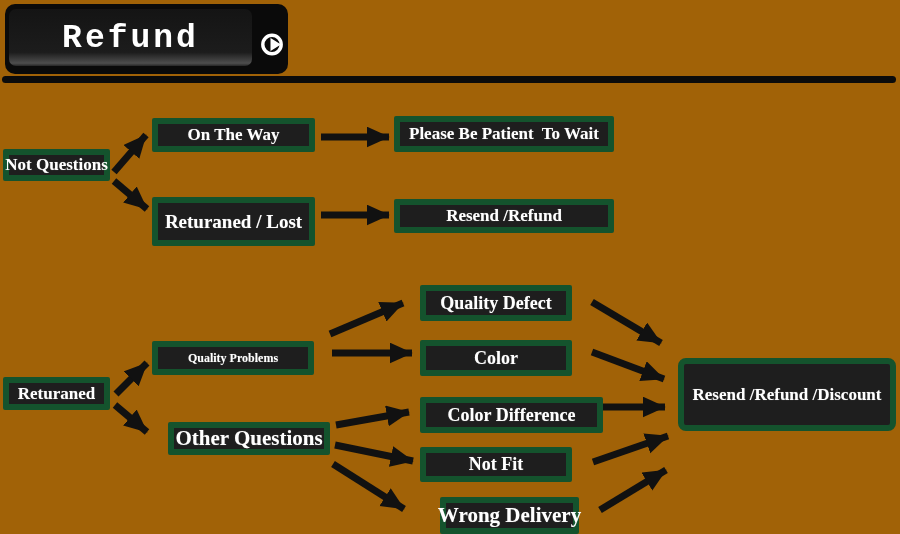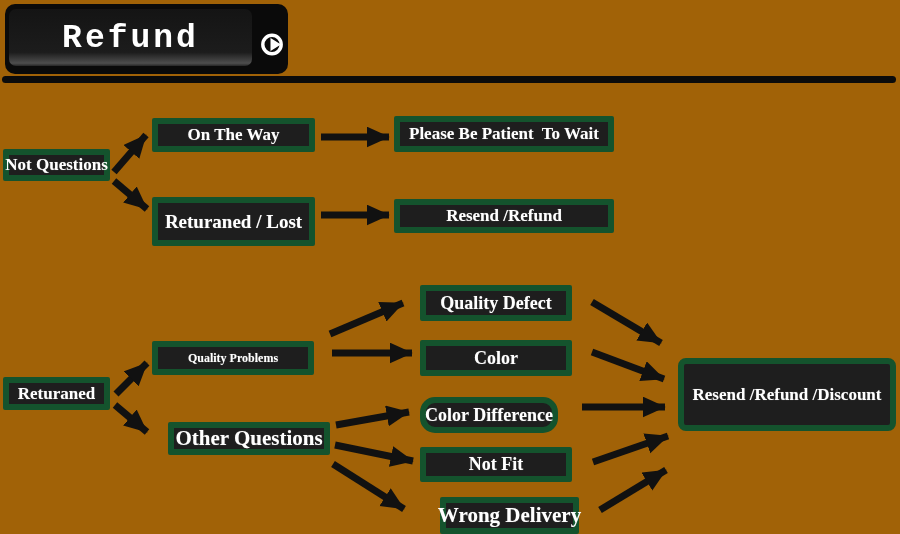--- a/index.html
+++ b/index.html
@@ -123,19 +123,19 @@
       <div class="node" style="left: 3px; top: 149px; width: 107px; height: 32px; font-size: 17px; background: rgb(30, 30, 30); color: rgb(255, 255, 255);">Not Questions</div>
       <div class="node" style="left: 152px; top: 118px; width: 163px; height: 34px; font-size: 17px; background: rgb(30, 30, 30); color: rgb(255, 255, 255);">On The Way</div>
       <div class="node" style="left: 152px; top: 197px; width: 163px; height: 49px; font-size: 19px; background: rgb(30, 30, 30); color: rgb(255, 255, 255);">Returaned / Lost</div>
       <div class="node" style="left: 394px; top: 116px; width: 220px; height: 36px; font-size: 17px; background: rgb(30, 30, 30); color: rgb(255, 255, 255);">Please Be Patient  To Wait</div>
       <div class="node" style="left: 394px; top: 199px; width: 220px; height: 34px; font-size: 17px; background: rgb(30, 30, 30); color: rgb(255, 255, 255);">Resend /Refund</div>
       <div class="node" style="left: 3px; top: 377px; width: 107px; height: 33px; font-size: 17px; background: rgb(30, 30, 30); color: rgb(255, 255, 255);">Returaned</div>
       <div class="node" style="left: 152px; top: 341px; width: 162px; height: 34px; font-size: 12px; background: rgb(30, 30, 30); color: rgb(255, 255, 255);">Quality Problems</div>
       <div class="node" style="left: 168px; top: 422px; width: 162px; height: 33px; font-size: 21px; background: rgb(30, 30, 30); color: rgb(255, 255, 255);">Other Questions</div>
       <div class="node" style="left: 420px; top: 285px; width: 152px; height: 36px; font-size: 18px; background: rgb(30, 30, 30); color: rgb(255, 255, 255);">Quality Defect</div>
       <div class="node" style="left: 420px; top: 340px; width: 152px; height: 36px; font-size: 18px; background: rgb(30, 30, 30); color: rgb(255, 255, 255);">Color</div>
-      <div class="node" style="left: 420px; top: 397px; width: 138px; height: 36px; font-size: 18px; background: rgb(30, 30, 30); color: rgb(255, 255, 255); border-radius: 15px;">Color Difference</div>
+      <div class="node" style="left: 420px; top: 397px; width: 183px; height: 36px; font-size: 18px; background: rgb(30, 30, 30); color: rgb(255, 255, 255);">Color Difference</div>
       <div class="node" style="left: 420px; top: 447px; width: 152px; height: 35px; font-size: 18px; background: rgb(30, 30, 30); color: rgb(255, 255, 255);">Not Fit</div>
       <div class="node" style="left: 440px; top: 497px; width: 139px; height: 37px; font-size: 21px; background: rgb(30, 30, 30); color: rgb(255, 255, 255);">Wrong Delivery</div>
       <div class="node" style="left: 678px; top: 358px; width: 218px; height: 73px; font-size: 17px; background: rgb(30, 30, 30); color: rgb(255, 255, 255); border-radius: 8px;">Resend /Refund /Discount</div>
     </div>
 
 </div>
 
 </body></html>

